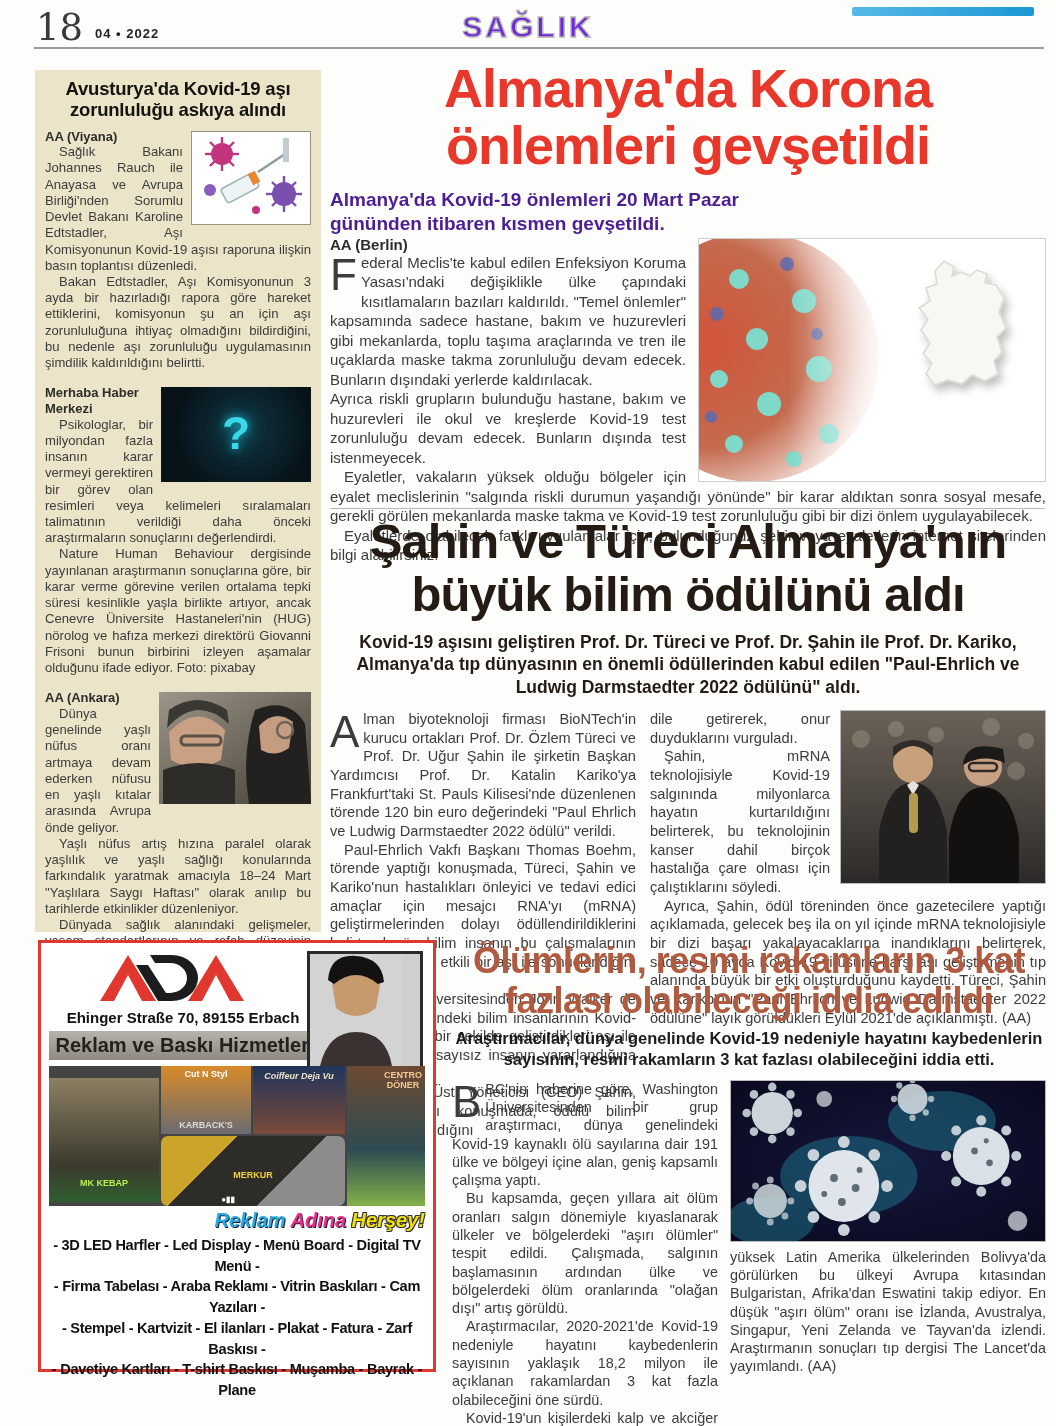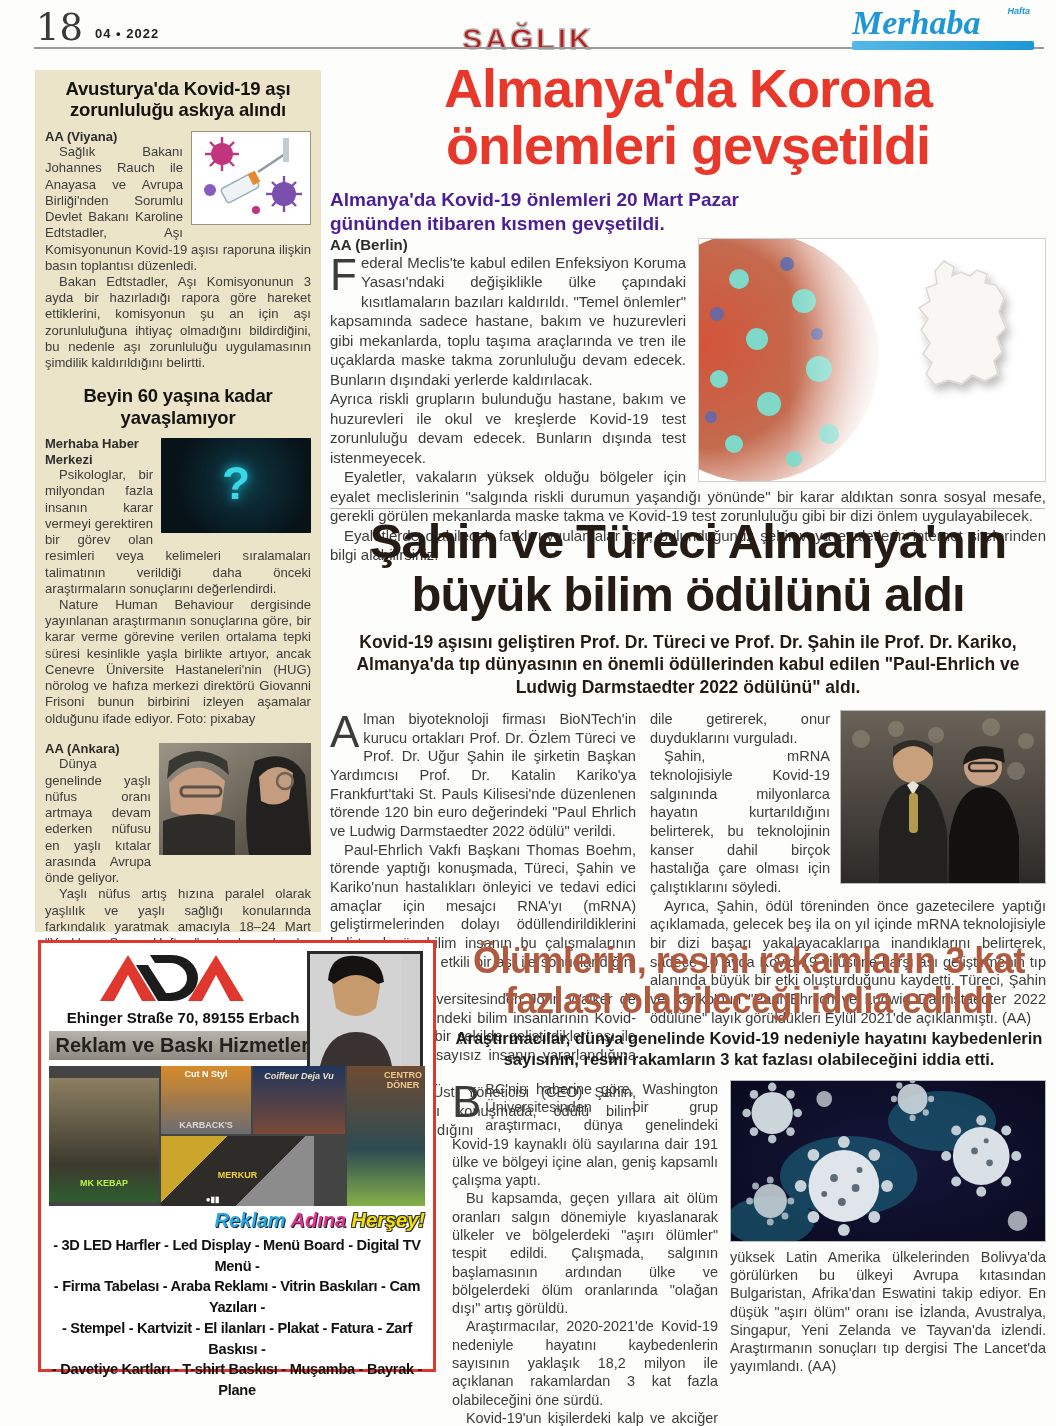--- a/index.html
+++ b/index.html
@@ -3,21 +3,21 @@
 <meta charset="utf-8">
 <style>
   * { margin:0; padding:0; box-sizing:border-box; }
   html,body { background:#fff; }
   body { font-family:"Liberation Sans", sans-serif; color:#3d3d3d; }
   .page { position:relative; width:1056px; height:1426px; background:#fdfdfb; overflow:hidden; }
 
   
   .pagenum { position:absolute; left:36px; top:6px; font-family:"DejaVu Serif", serif; font-size:37px; color:#3a3a3a; }
   .issue-date { position:absolute; left:95px; top:26px; font-size:13px; font-weight:bold; letter-spacing:1px; color:#222; }
-  .section-title { position:absolute; left:0; right:0; top:10px; text-align:center; font-size:30px; font-weight:800; letter-spacing:3px; color:#b91c1c; -webkit-text-stroke:1.3px #b5b5b5; text-shadow:1px 1px 0 #ddd;margin-top:12px; }
+  .section-title { position:absolute; left:0; right:0; top:10px; text-align:center; font-size:30px; font-weight:800; letter-spacing:3px; color:#6d28d9; -webkit-text-stroke:1.3px #b5b5b5; text-shadow:1px 1px 0 #ddd; }
   .header-rule { position:absolute; left:34px; right:12px; top:47px; height:2px; background:#9a9a9a; }
   .brand { position:absolute; right:14px; top:6px; width:190px; }
   .brand-name { font-family:"Liberation Serif", serif; font-style:italic; font-weight:bold; font-size:34px; color:#1e97d5; line-height:1; }
   .brand-tag { position:absolute; right:12px; top:0; font-size:9px; font-weight:bold; color:#1e97d5; font-style:italic;margin-left:10px; }
   .brand-bar { margin-top:1px; height:9px; width:182px; background:linear-gradient(90deg,#55b9e6,#1e97d5); border-radius:2px; }
 
   
   .left-col { position:absolute; left:35px; top:70px; width:286px; height:862px; background:#ece4c8; padding:8px 10px; }
   .lart { margin-bottom:14px; }
   .lart h2 { text-align:center; font-size:18.5px; line-height:1.15; color:#151310; letter-spacing:-0.2px; margin-bottom:8px; font-weight:800; }
@@ -84,21 +84,20 @@
 <body>
 
 <div class="page">
 
   <div class="pagenum">18</div>
   <div class="issue-date">04 • 2022</div>
   <div class="section-title">SAĞLIK</div>
   <div class="header-rule"></div>
   <div class="brand">
     <span class="brand-tag">Hafta</span>
-    <div class="brand-name">Merhaba</div>
     <div class="brand-bar"></div>
   </div>
 
   <aside class="left-col">
 
     <article class="lart">
       <h2>Avusturya'da Kovid-19 aşı zorunluluğu askıya alındı</h2>
       <div class="lfig fig-syringe">
         <svg width="118" height="92" viewBox="0 0 118 92">
           <g>
@@ -137,21 +136,20 @@
       </div>
       <div class="lbody">
         <div class="lbyline lbyline1 lbyline-a" style="font-weight:bold; font-size:13px;">AA (Viyana)</div>
         <p class="ind">Sağlık Bakanı Johannes Rauch ile Anayasa ve Avrupa Birliği'nden Sorumlu Devlet Bakanı Karoline Edtstadler, Aşı Komisyonunun Kovid-19 aşısı raporuna ilişkin basın toplantısı düzenledi.</p>
         <p class="ind">Bakan Edtstadler, Aşı Komisyonunun 3 ayda bir hazırladığı rapora göre hareket ettiklerini, komisyonun şu an için aşı zorunluluğuna ihtiyaç olmadığını bildirdiğini, bu nedenle aşı zorunluluğu uygulamasının şimdilik kaldırıldığını belirtti.</p>
       </div>
       <div style="clear:both"></div>
     </article>
 
     <article class="lart">
-      <h2>Beyin 60 yaşına kadar yavaşlamıyor</h2>
       <div class="lfig fig-brain">
         <span>?</span>
       </div>
       <div class="lbyline" style="font-weight:bold; font-size:13px; line-height:1.2;">Merhaba Haber Merkezi</div>
       <p class="ind">Psikologlar, bir milyondan fazla insanın karar vermeyi gerektiren bir görev olan resimleri veya kelimeleri sıralamaları talimatının verildiği daha önceki araştırmaların sonuçlarını değerlendirdi.</p>
       <p class="ind">Nature Human Behaviour dergisinde yayınlanan araştırmanın sonuçlarına göre, bir karar verme görevine verilen ortalama tepki süresi kesinlikle yaşla birlikte artıyor, ancak Cenevre Üniversite Hastaneleri'nin (HUG) nörolog ve hafıza merkezi direktörü Giovanni Frisoni bunun birbirini izleyen aşamalar olduğunu ifade ediyor. Foto: pixabay</p>
       <div style="clear:both"></div>
     </article>
 
     <article class="lart">
@@ -323,21 +321,21 @@
       <div class="tile" style="left:0;top:12px;width:110px;height:124px;background:linear-gradient(180deg,#8c7f62,#3c3a2e 70%,#2f5e2f);">
         <b style="bottom:14px;color:#baf04a;">MK KEBAP</b>
       </div>
       <div class="tile" style="left:112px;top:0;width:90px;height:68px;background:linear-gradient(180deg,#d88b2a,#6b6b70);">
         <b style="top:3px;color:#fff;">Cut N Styl</b>
         <b style="bottom:4px;color:#d9d9d9;">KARBACK'S</b>
       </div>
       <div class="tile" style="left:204px;top:0;width:92px;height:68px;background:linear-gradient(180deg,#20355c,#7a4a38);">
         <b style="top:5px;color:#e8e2c8;font-style:italic;">Coiffeur Deja Vu</b>
       </div>
-      <div class="tile" style="left:112px;top:70px;width:153px;height:70px;background:linear-gradient(135deg,#caa52a 0 30%,#2e2c28 30% 65%,#8c8c8c 65%);">
+      <div class="tile" style="left:112px;top:70px;width:184px;height:70px;background:linear-gradient(135deg,#caa52a 0 30%,#2e2c28 30% 65%,#8c8c8c 65%);border-radius:7px;">
         <b style="bottom:26px;color:#f2d23c;">MERKUR</b>
         <b style="bottom:2px;left:-50px;color:#fff;font-size:8px;">●▮▮</b>
       </div>
       <div class="tile" style="left:298px;top:0;width:84px;height:140px;background:linear-gradient(180deg,#6e4a33,#2d4b52 60%,#84b049);">
         <b style="top:4px;color:#f0c98e;padding-left:28px;">CENTRO DÖNER</b>
       </div>
     </div>
 
     <div class="ad-slogan">
       <span class="sl-1">Reklam</span>

